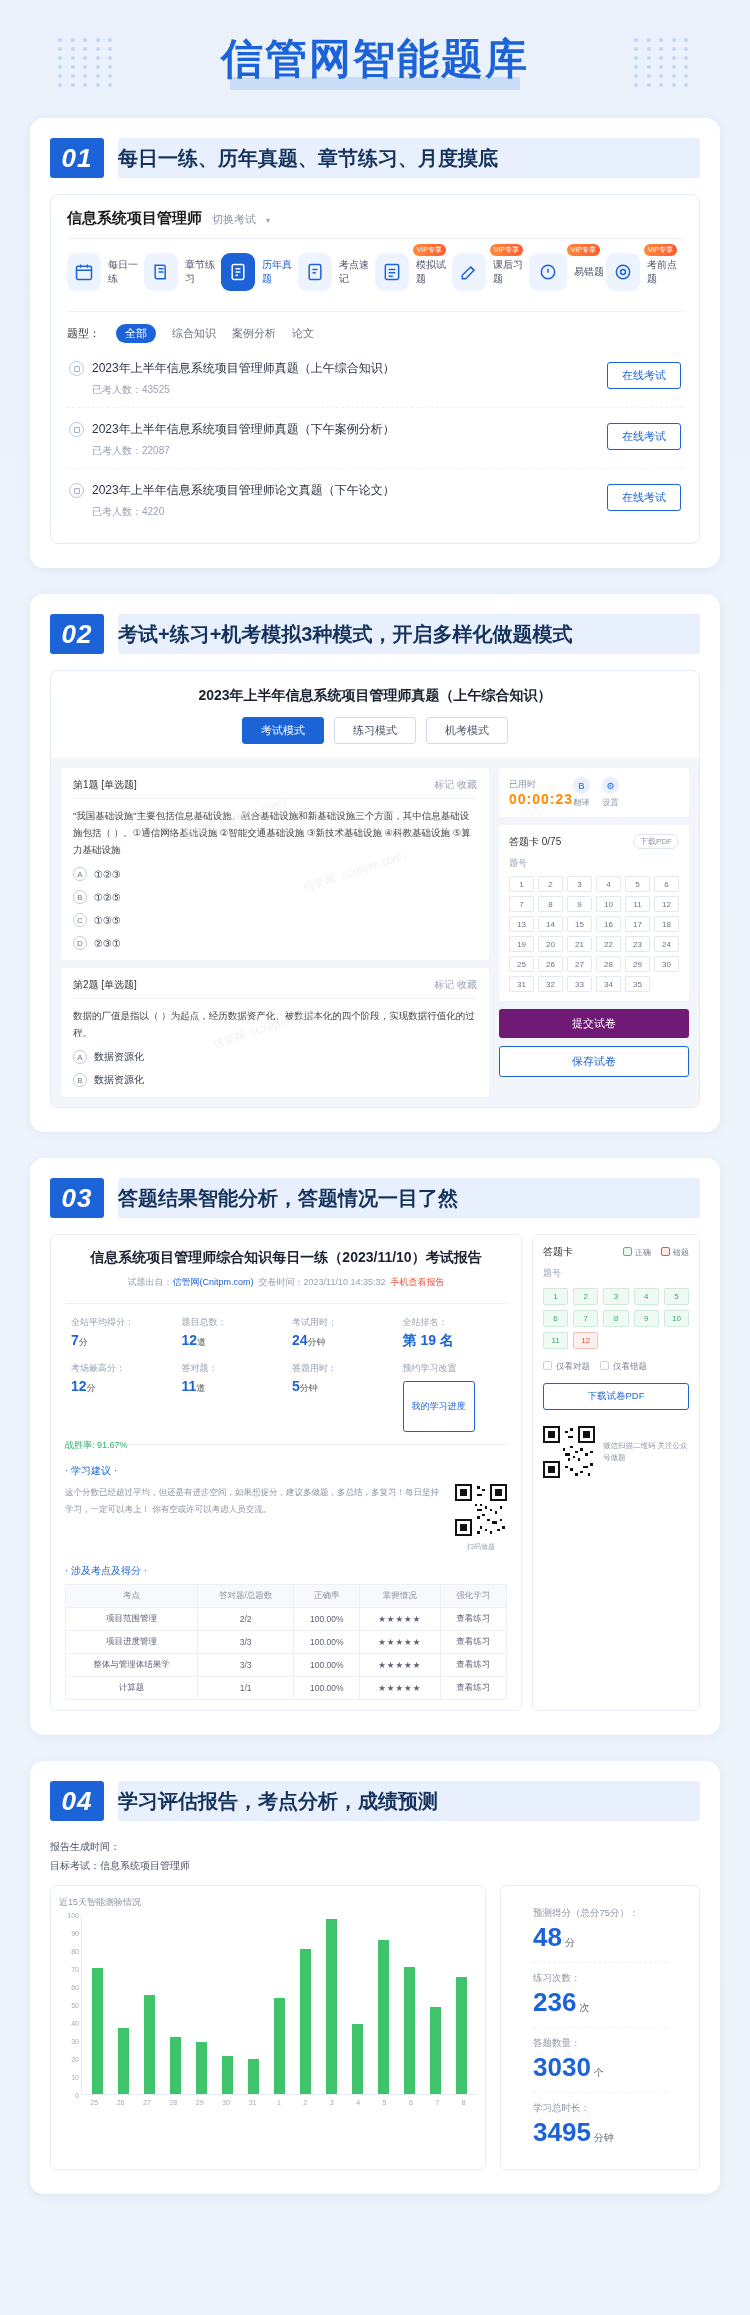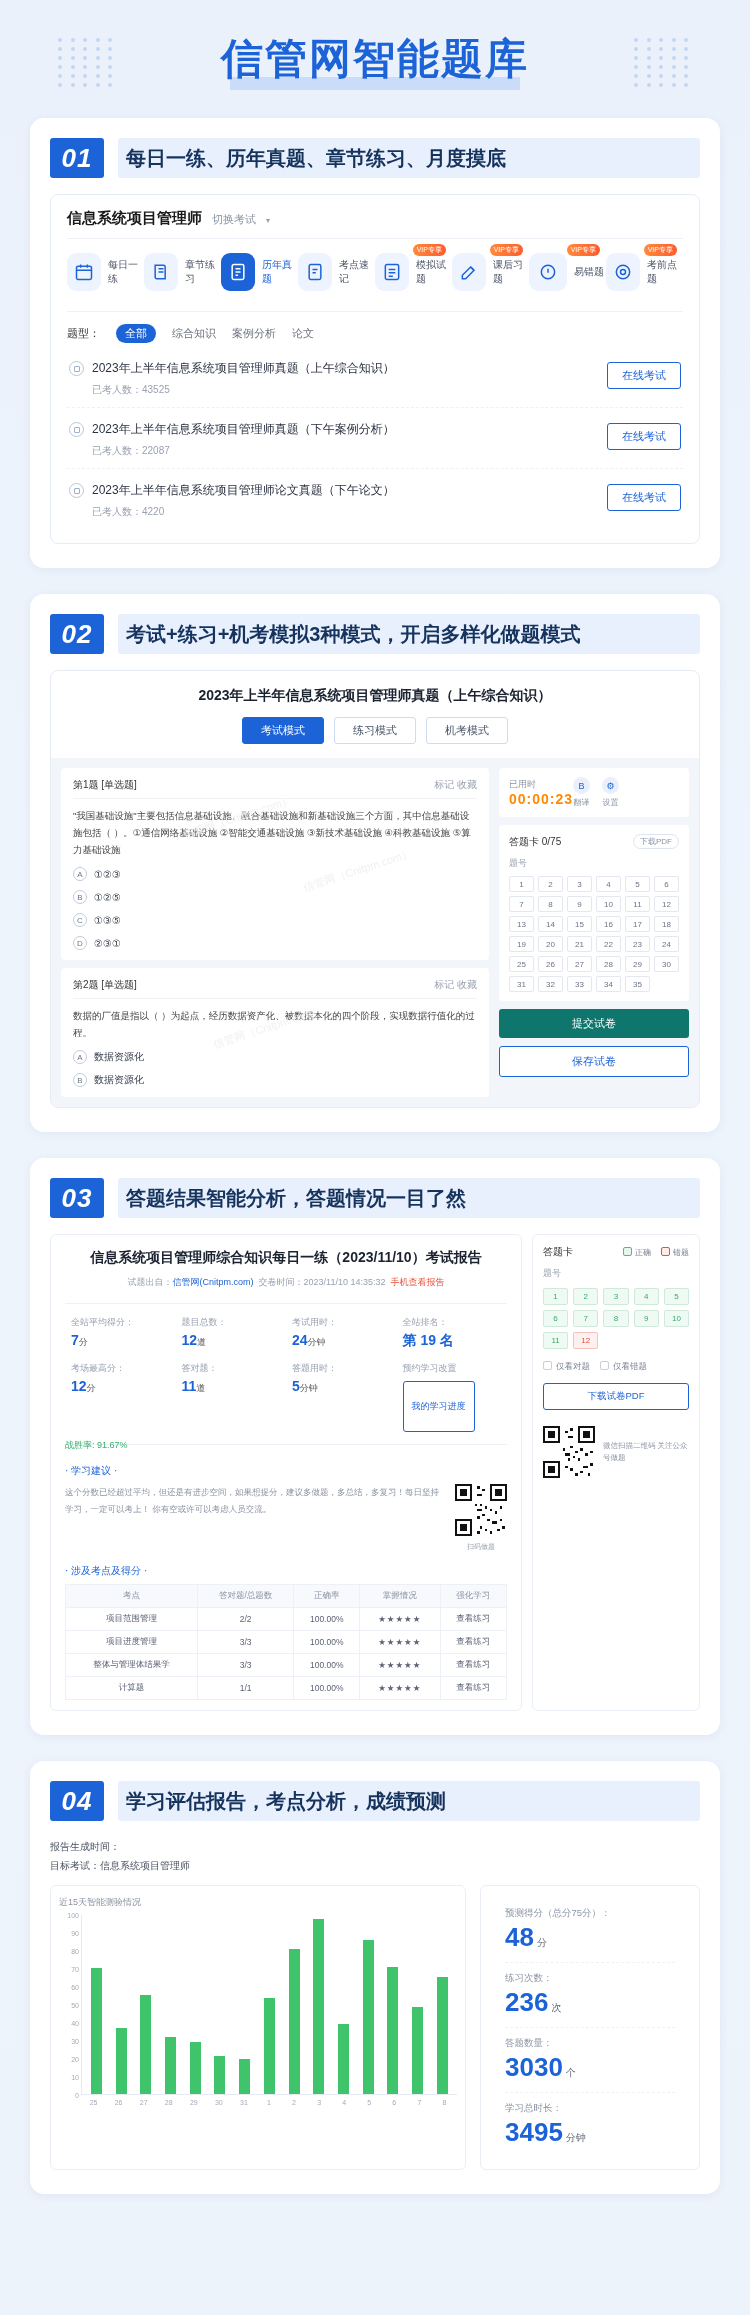--- a/index.html
+++ b/index.html
@@ -19,21 +19,21 @@
   .dots { position: absolute; top: 38px; width: 58px; height: 42px; display: grid; grid-template-columns: repeat(5, 1fr); grid-gap: 5px; z-index: 2; }
   .dots.left { left: 58px; }
   .dots.right { right: 58px; }
   .dots i { display: block; width: 4px; height: 4px; border-radius: 50%; background: #c3d6f3; }
 
   
   .card { width: 690px; margin: 0 auto 26px auto; background: #fff; border-radius: 14px; box-shadow: 0 2px 10px rgba(40,80,160,.07); padding: 20px 20px 24px 20px; }
   .sec-head { display: flex; align-items: center; gap: 14px; margin-bottom: 16px; }
   .sec-num { width: 54px; height: 40px; background: #1d63d8; color: #fff; font-size: 26px; font-weight: bold; font-style: italic; display: flex; align-items: center; justify-content: center; border-radius: 3px; letter-spacing: 1px; }
   .sec-title { font-size: 20px; font-weight: bold; color: #16335e; }
-  .sec-title-bar { flex: 1; background: #e8f0fd; height: 40px; display: flex; align-items: center; padding-left: 8px; border-radius: 3px; }
+  .sec-title-bar { flex: 1; background: #e8f0fd; height: 40px; display: flex; align-items: center; padding-left: 0; border-radius: 3px; }
 
   
   .panel { border: 1px solid #e6ecf5; border-radius: 8px; padding: 14px 16px; }
   .panel-head { display: flex; align-items: baseline; gap: 10px; padding-bottom: 10px; border-bottom: 1px solid #eef2f8; }
   .panel-head .name { font-size: 15px; font-weight: bold; color: #1a1a1a; }
   .panel-head .switch { font-size: 11px; color: #8a93a3; }
   .navgrid { display: grid; grid-template-columns: repeat(8, 1fr); padding: 14px 0 6px 0; }
   .navitem { display: flex; flex-direction: row; align-items: center; gap: 7px; position: relative; }
   .navicon { width: 38px; height: 38px; border-radius: 9px; background: #eef4ff; display: flex; align-items: center; justify-content: center; }
   .navicon svg { width: 20px; height: 20px; }
@@ -76,21 +76,21 @@
   .timer-l .t2 { font-size: 14px; color: #ff8a00; font-weight: bold; letter-spacing: 1px; }
   .timer-r { display: flex; gap: 12px; }
   .timer-r div { text-align: center; font-size: 8px; color: #8b94a5; }
   .timer-r .dot { width: 17px; height: 17px; border-radius: 50%; background: #e9f0fb; margin: 0 auto 3px auto; display:flex; align-items:center; justify-content:center; color:#1d63d8; font-size:9px;}
   .sheet { background: #fff; border-radius: 4px; padding: 9px 10px; }
   .sheet-head { display: flex; justify-content: space-between; align-items: center; font-size: 10px; color: #333; }
   .sheet-head .mini { font-size: 8px; color: #8b94a5; border: 1px solid #dde4ef; border-radius: 8px; padding: 1px 6px; }
   .sheet-sub { font-size: 9px; color: #9aa2b1; margin: 8px 0 6px 0; }
   .numgrid { display: grid; grid-template-columns: repeat(6, 1fr); gap: 4px; }
   .numgrid span { height: 16px; border: 1px solid #e2e7f0; border-radius: 2px; font-size: 8px; color: #6b7385; display: flex; align-items: center; justify-content: center; }
-  .btn-blue { background: #0f766e; color: #fff; font-size: 11px; text-align: center; padding: 7px 0; border-radius: 3px; cursor: pointer; }
+  .btn-blue { background: #701a75; color: #fff; font-size: 11px; text-align: center; padding: 7px 0; border-radius: 3px; cursor: pointer; }
   .btn-ghost { border: 1px solid #1d63d8; color: #1d63d8; background:#fff; font-size: 11px; text-align: center; padding: 7px 0; border-radius: 3px; cursor: pointer; }
 
   
   .rep-wrap { display: flex; gap: 10px; }
   .rep-left { flex: 1; border: 1px solid #e9eef6; border-radius: 6px; padding: 14px 14px 10px 14px; }
   .rep-title { font-size: 14px; font-weight: bold; color: #1a2230; text-align: center; }
   .rep-sub { font-size: 9px; color: #98a1b1; text-align: center; margin-top: 9px; }
   .rep-sub b { color: #1d63d8; font-weight: normal; }
   .rep-sub .red { color: #e8523c; }
   .score-row { display: flex; align-items: stretch; margin-top: 14px; border-top: 1px solid #eef1f7; border-bottom: 1px solid #eef1f7; padding: 12px 0; gap: 8px;}
@@ -133,21 +133,21 @@
   .eval-body { display: flex; gap: 14px; }
   .chart-box { flex: 1; border: 1px solid #e9eef6; border-radius: 6px; padding: 10px 8px 6px 8px; }
   .chart-cap { font-size: 9px; color: #8b93a3; margin-bottom: 6px; }
   .chart { position: relative; height: 180px; display: flex; }
   .yaxis { width: 22px; position: relative; }
   .yaxis span { position: absolute; right: 2px; font-size: 7px; color: #a3aab8; transform: translateY(-50%); }
   .plot { flex: 1; position: relative; border-left: 1px solid #e6eaf1; border-bottom: 1px solid #e6eaf1; display: flex; align-items: flex-end; justify-content: space-around; padding: 0 2px; }
   .bar { width: 11px; background: #3fc46b; }
   .xaxis { display: flex; justify-content: space-around; padding-left: 22px; margin-top: 4px; }
   .xaxis span { font-size: 7px; color: #a3aab8; width: 11px; text-align: center; }
-  .kpi-box { width: 220px; border: 1px solid #e9eef6; border-radius: 6px; padding: 12px 24px; }
+  .kpi-box { width: 200px; border: 1px solid #e9eef6; border-radius: 6px; padding: 12px 32px; }
   .kpi { padding: 9px 0; border-bottom: 1px dashed #eef1f7; }
   .kpi:last-child { border-bottom: none; }
   .kpi .lb { font-size: 9.5px; color: #8b93a3; }
   .kpi .v { font-size: 26px; color: #1d63d8; font-weight: bold; margin-top: 2px; }
   .kpi .v small { font-size: 10px; color: #5d6475; font-weight: normal; margin-left: 3px; }
 </style>
 </head>
 <body>
 
 <div class="page">

